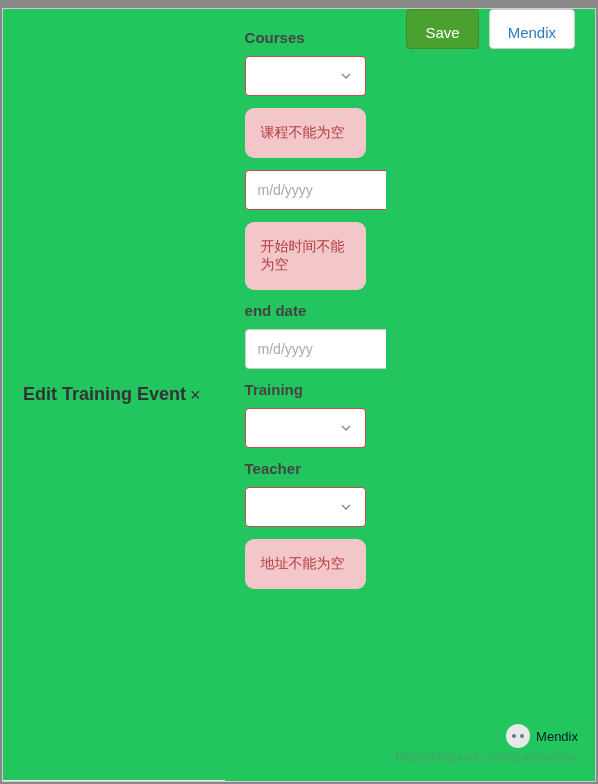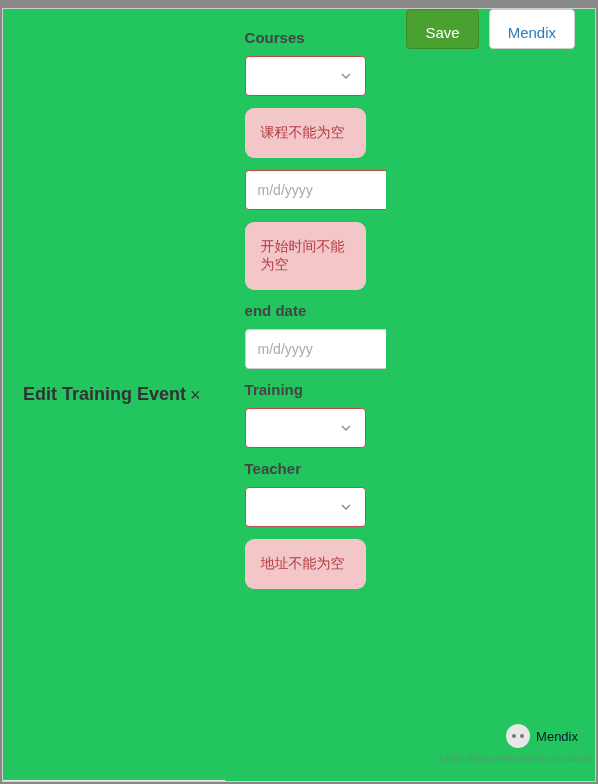--- a/index.html
+++ b/index.html
@@ -135,22 +135,22 @@
     border-color: #3f8b28;
   }
   .btn-cancel {
     background: #fff;
     color: #2b7bb9;
     border-color: #ccc;
   }
   .watermark {
     position: absolute;
     bottom: 20px;
-    right: 6px;
-    font-size: 10px;
+    right: 20px;
+    font-size: 12px;
     color: rgba(120,120,120,0.45);
     pointer-events: none;
     padding-left: 20px;
   }
   .brand {
     position: absolute;
     bottom: 36px;
     right: 20px;
     font-size: 13px;
     color: #0f172a;

